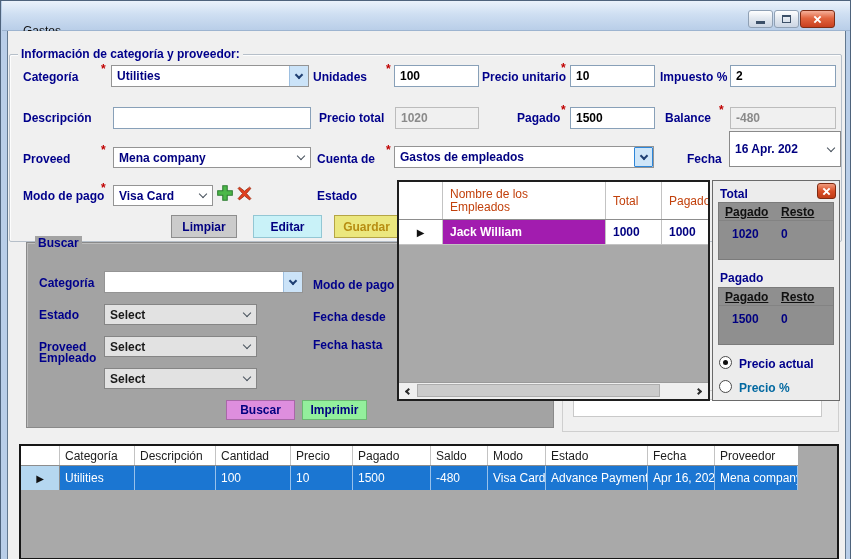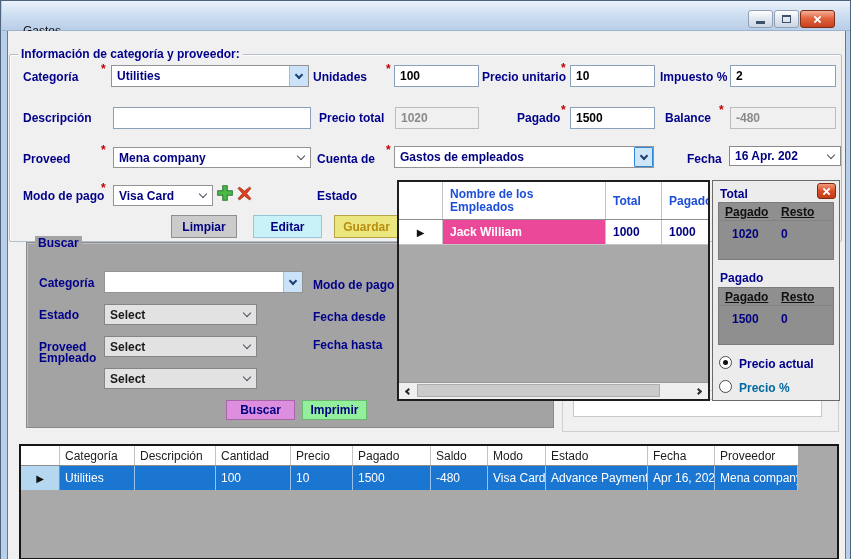--- a/index.html
+++ b/index.html
@@ -33,24 +33,24 @@
   .underlay{position:absolute;border:1px solid #cfcfcf;background:#f0f0f0}
   
   .popup{position:absolute;left:396px;top:179px;width:313px;height:221px;background:#a9a9a9;border:2px solid #1e1e1e}
   .p-hdr{display:flex;height:38px;background:#fff;border-bottom:1px solid #8d8d8d}
   .p-row{display:flex;height:25px;background:#fff;border-bottom:1px solid #c3c3c3}
   .p-cell{border-right:1px solid #c3c3c3;display:flex;align-items:center;overflow:hidden}
   .p-sel{width:44px;justify-content:center}
   .p-name{width:163px;padding-left:7px}
   .p-total{width:56px;padding-left:7px}
   .p-pag{width:46px;padding-left:7px;border-right:none}
-  .p-hdr .p-cell{font-weight:bold;color:#1d4ed8}
+  .p-hdr .p-cell{font-weight:normal;color:#c2410c}
   .p-hdr .p-name{flex-direction:column;align-items:flex-start;justify-content:center;line-height:13px}
   .pv{color:#000080;font-weight:bold}
-  .selcell{background:#ec4899;color:#fff !important}
+  .selcell{background:#a21caf;color:#fff !important}
   .rowarrow{font-size:10px;color:#111}
   .hscroll{position:absolute;left:0;bottom:0;width:100%;height:17px;background:#efefef;border-top:1px solid #9a9a9a;display:flex;align-items:center}
   .sb-btn{width:17px;height:16px;display:flex;align-items:center;justify-content:center}
   .chevL{width:5px;height:5px;border-left:2px solid #2a2a2a;border-bottom:2px solid #2a2a2a;transform:rotate(45deg);margin-left:2px}
   .chevR{width:5px;height:5px;border-left:2px solid #2a2a2a;border-bottom:2px solid #2a2a2a;transform:rotate(225deg);margin-right:2px}
   .sb-track{flex:1;position:relative;height:16px}
   .sb-thumb{position:absolute;left:1px;top:1px;width:243px;height:13px;background:#cbcbcb;border:1px solid #adadad}
   
   .spanel{position:absolute;left:711px;top:179px;width:128px;height:221px;background:#ececec;border:1px solid #6a6a6a}
   .sec-title{position:absolute;color:#00008b;font-weight:bold}
@@ -147,21 +147,21 @@
   <span class="lbl" style="left:316px;top:151px">Cuenta de</span>
   <span class="req" style="left:385px;top:142px">*</span>
   <div class="combo" style="left:393px;top:145px;width:260px;height:22px">
     <span class="val">Gastos de empleados</span>
     <span class="dd bluefocus">
         <span class="chv navy"></span>
       </span>
   </div>
 
   <span class="lbl" style="left:686px;top:151px">Fecha</span>
-  <div class="combo" style="left:728px;top:145px;width:112px;height:20px;border-color:#8a8a8a">
+  <div class="combo" style="left:728px;top:130px;width:112px;height:36px;border-color:#8a8a8a">
     <span class="val">16 Apr. 202</span>
     <span class="dd">
         <span class="chv"></span>
       </span>
   </div>
 
   <span class="lbl" style="left:22px;top:188px">Modo de pago</span>
   <span class="req" style="left:100px;top:180px">*</span>
   <div class="combo" style="left:112px;top:184px;width:100px;height:21px">
     <span class="val">Visa Card</span>

